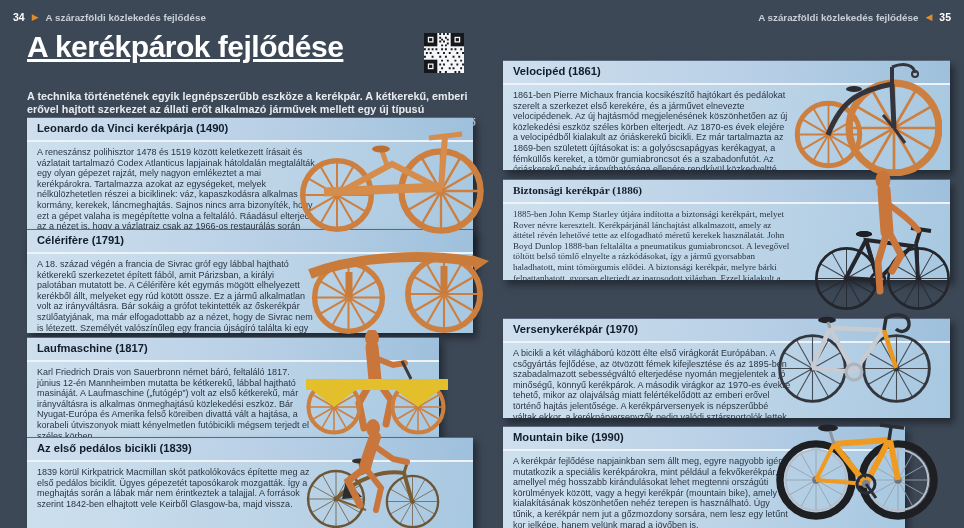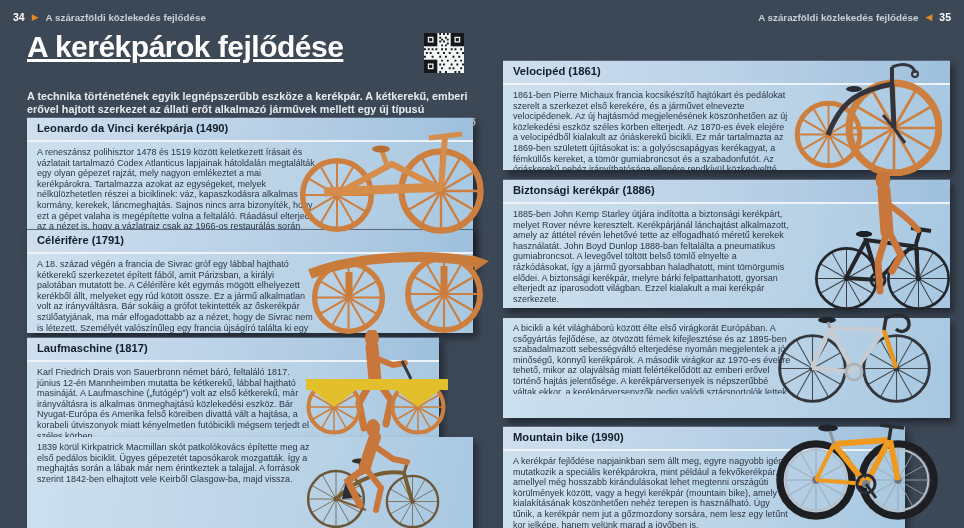--- a/index.html
+++ b/index.html
@@ -41,21 +41,21 @@
   .card-body{overflow:hidden;height:calc(100% - 24px);}
   .card-body p{
     margin:0;padding:5px 10px 0 10px;width:278px;
     font-size:9px;line-height:10.6px;color:#2b3541;
   }
   .c1{left:27px; top:117px;width:446px;height:146px;}
   .c2{left:27px; top:229px;width:446px;height:104px;}
   .c3{left:27px; top:337px;width:412px;height:101px;}
   .c4{left:27px; top:437px;width:446px;height:91px;}
   .c5{left:503px;top:60px; width:447px;height:110px;}
-  .c6{left:503px;top:179px;width:447px;height:129px;}
+  .c6{left:503px;top:179px;width:447px;height:101px;font-family:Liberation Serif, serif;}
   .c7{left:503px;top:318px;width:447px;height:100px;}
   .c8{left:503px;top:426px;width:402px;height:102px;}
   
   .bike{position:absolute;z-index:3;pointer-events:none;}
   .b1{left:292px;top:126px;width:196px;height:112px;}
   .b2{left:296px;top:236px;width:200px;height:100px;}
   .b3{left:298px;top:330px;width:160px;height:105px;}
   .b4{left:296px;top:418px;width:150px;height:112px;}
   .b5{left:792px;top:58px; width:150px;height:118px;}
   .b6{left:812px;top:170px;width:140px;height:142px;}
@@ -159,40 +159,42 @@
   </section>
 
   <section class="card c3">
     <div class="card-header">Laufmaschine (1817)</div>
     <div class="card-body">
         <p>Karl Friedrich Drais von Sauerbronn német báró, feltaláló 1817. június 12-én Mannheimben mutatta be kétkerekű, lábbal hajtható masináját. A Laufmaschine („futógép”) volt az első kétkerekű, már irányváltásra is alkalmas önmeghajtású közlekedési eszköz. Bár Nyugat-Európa és Amerika felső köreiben divattá vált a hajtása, a korabeli útviszonyok miatt kényelmetlen futóbicikli mégsem terjedt el széles körben.</p>
       </div>
   </section>
 
   <section class="card c4">
+    <div class="card-header">Az első pedálos bicikli (1839)</div>
     <div class="card-body">
         <p>1839 körül Kirkpatrick Macmillan skót patkolókovács építette meg az első pedálos biciklit. Ügyes gépezetét taposókarok mozgatták. Így a meghajtás során a lábak már nem érintkeztek a talajjal. A források szerint 1842-ben elhajtott vele Keirből Glasgow-ba, majd vissza.</p>
       </div>
   </section>
 
   <section class="card c5">
     <div class="card-header">Velocipéd (1861)</div>
     <div class="card-body">
         <p>1861-ben Pierre Michaux francia kocsikészítő hajtókart és pedálokat szerelt a szerkezet első kerekére, és a járművet elnevezte velocipédenek. Az új hajtásmód megjelenésének köszönhetően az új közlekedési eszköz széles körben elterjedt. Az 1870-es évek elejére a velocipédből kialakult az óriáskerekű bicikli. Ez már tartalmazta az 1869-ben született újításokat is: a golyóscsapágyas kerékagyat, a fémküllős kereket, a tömör gumiabroncsot és a szabadonfutót. Az óriáskerekű nehéz irányíthatósága ellenére rendkívül közkedveltté vált.</p>
       </div>
   </section>
 
   <section class="card c6">
     <div class="card-header">Biztonsági kerékpár (1886)</div>
     <div class="card-body">
         <p>1885-ben John Kemp Starley útjára indította a biztonsági kerékpárt, melyet Rover névre keresztelt. Kerékpárjánál lánchajtást alkalmazott, amely az áttétel révén lehetővé tette az elfogadható méretű kerekek használatát. John Boyd Dunlop 1888-ban feltalálta a pneumatikus gumiabroncsot. A levegővel töltött belső tömlő elnyelte a rázkódásokat, így a jármű gyorsabban haladhatott, mint tömörgumis elődei. A biztonsági kerékpár, melyre bárki felpattanhatott, gyorsan elterjedt az iparosodott világban. Ezzel kialakult a mai kerékpár szerkezete.</p>
       </div>
   </section>
 
   <section class="card c7">
+    <div class="card-header">Versenykerékpár (1970)</div>
     <div class="card-body">
         <p>A bicikli a két világháború között élte első virágkorát Európában. A csőgyártás fejlődése, az ötvözött fémek kifejlesztése és az 1895-ben szabadalmazott sebességváltó elterjedése nyomán megjelentek a jó minőségű, könnyű kerékpárok. A második virágkor az 1970-es évekre tehető, mikor az olajválság miatt felértékelődött az emberi erővel történő hajtás jelentősége. A kerékpárversenyek is népszerűbbé váltak ekkor, a kerékpárversenyzők pedig valódi sztársportolók lettek.</p>
       </div>
   </section>
 
   <section class="card c8">
     <div class="card-header">Mountain bike (1990)</div>
     <div class="card-body">
         <p>A kerékpár fejlődése napjainkban sem állt meg, egyre nagyobb igény mutatkozik a speciális kerékpárokra, mint például a fekvőkerékpár, amellyel még hosszabb kirándulásokat lehet megtenni országúti körülmények között, vagy a hegyi kerékpár (mountain bike), amely kialakításának köszönhetően nehéz terepen is használható. Úgy tűnik, a kerékpár nem jut a gőzmozdony sorsára, nem lesz egy letűnt kor jelképe, hanem velünk marad a jövőben is.</p>
       </div>

